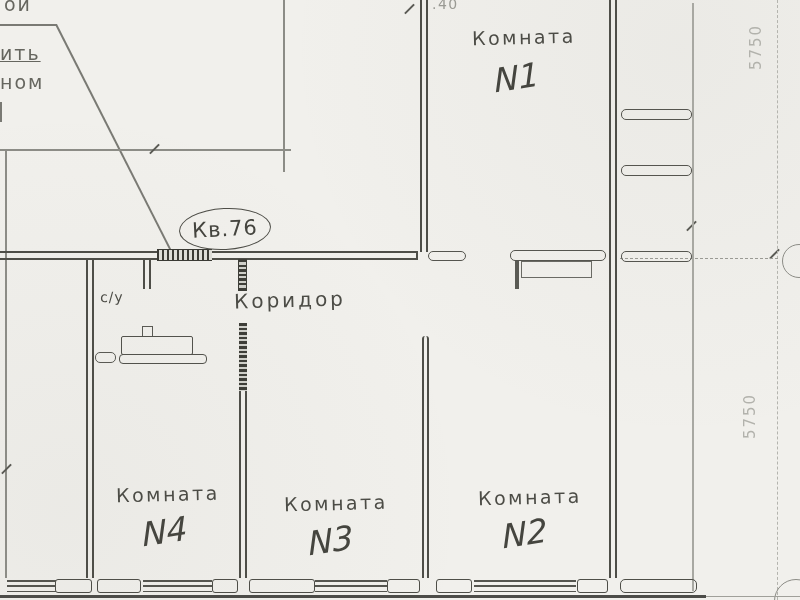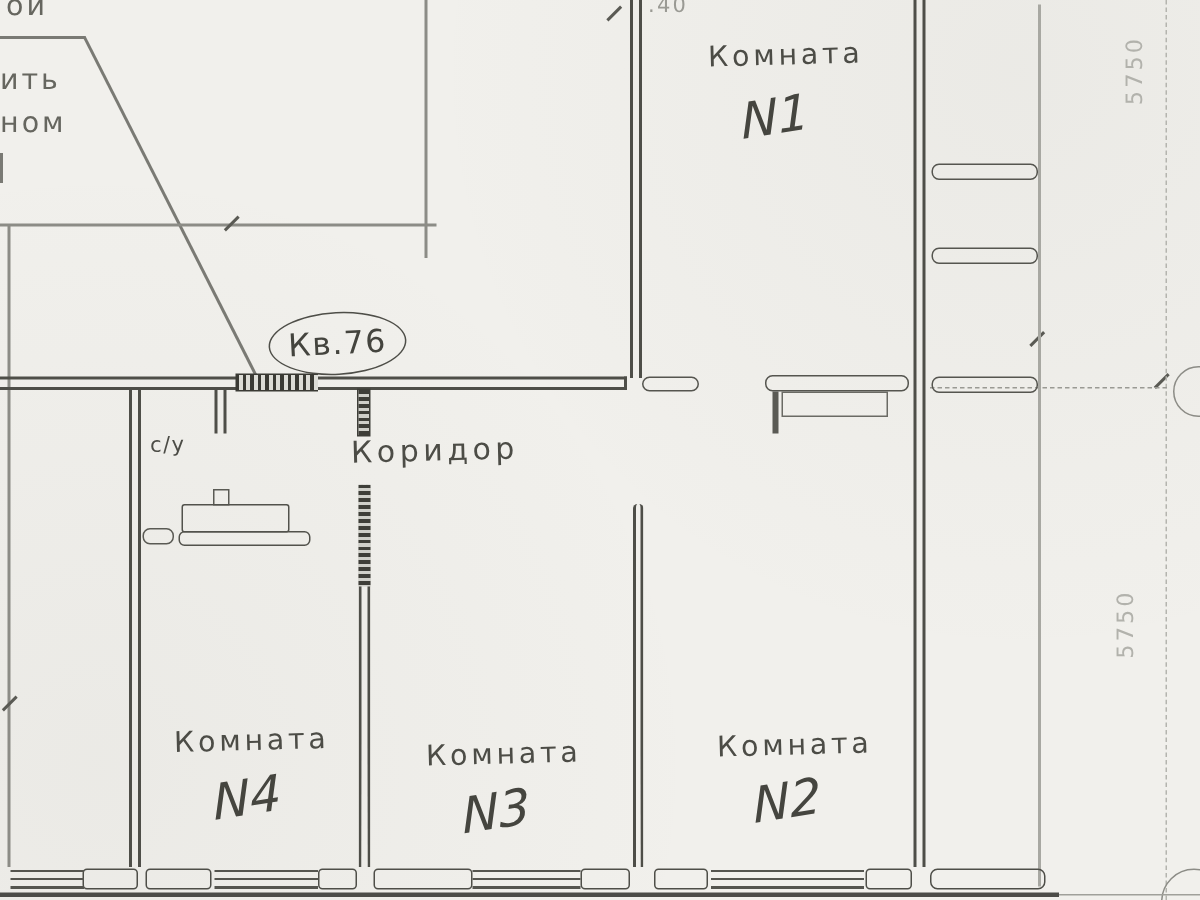--- a/index.html
+++ b/index.html
@@ -28,21 +28,21 @@
   .note-txt{white-space:nowrap;font-size:19px;letter-spacing:2px;color:#66665f;}
   .dim-txt{width:60px;text-align:center;font-size:15px;letter-spacing:2px;color:#b2b2ac;transform:rotate(-90deg);}
   .circle{border:1.6px solid #8c8c86;border-radius:50%;background:transparent;}
 </style>
 </head>
 <body>
 
 <div id="plan">
 
   <div class="note-txt" style="left:4px;top:-7px;">ой</div>
-  <div class="note-txt" style="left:0px;top:42px;">ить</div>
+  <div class="note-txt" style="left:0px;top:42px;text-decoration:underline;">ить</div>
   <div class="note-txt" style="left:0px;top:71px;">ном</div>
   <div style="left:0px;top:102px;width:2px;height:20px;background:#7a7a74;"></div>
   <div style="left:0px;top:24px;width:57px;height:1.5px;background:#7a7a74;"></div>
   <div style="left:57px;top:24px;width:255px;height:1.5px;background:#7a7a74;transform:rotate(63.1deg);transform-origin:0 0;"></div>
 
   <div class="thin" style="left:0px;top:149px;width:291px;height:1.5px;"></div>
   <div class="thin" style="left:283px;top:0px;width:1.5px;height:172px;"></div>
   <div class="thin" style="left:5px;top:150px;width:1.5px;height:428px;"></div>
   <div class="tick" style="left:148px;top:148px;"></div>
   <div class="tick" style="left:403px;top:8px;"></div>

